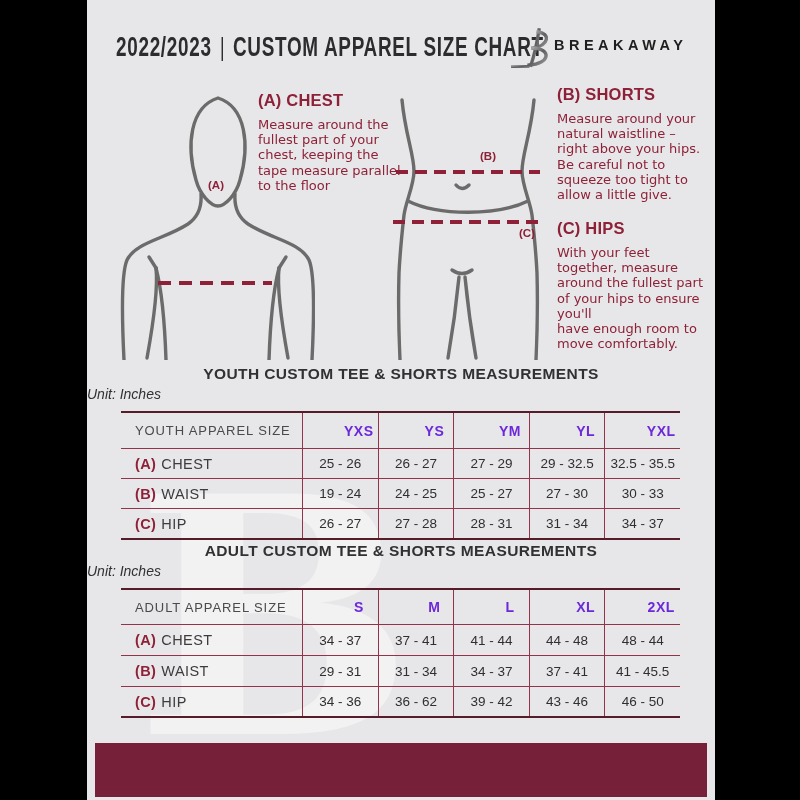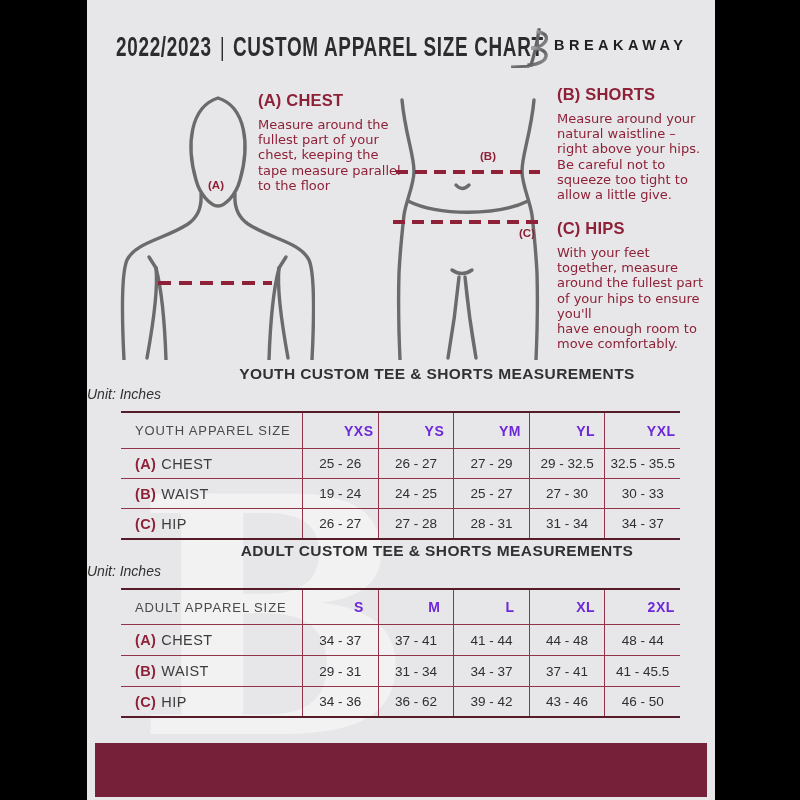--- a/index.html
+++ b/index.html
@@ -19,21 +19,21 @@
 
   
   .instr{position:absolute;color:var(--accent,#8e2138);}
   .instr h3{margin:0;font-size:16.5px;font-weight:bold;letter-spacing:0.2px;}
   .instr p{margin:7px 0 0 0;font-size:13px;line-height:1.17;white-space:pre-line;
     font-family:"DejaVu Sans",sans-serif;color:var(--accent,#8e2138);}
   .marker{position:absolute;width:40px;text-align:center;font-size:11.5px;font-weight:bold;color:var(--accent,#8e2138);}
 
   
   .sec-title{position:absolute;left:0;width:100%;text-align:center;font-weight:bold;font-size:15.5px;
-    letter-spacing:0.4px;color:#313133;padding-left:36px;}
+    letter-spacing:0.4px;color:#313133;}
   .sec-unit{position:absolute;left:0;width:100%;text-align:left;font-style:italic;font-size:14px;color:#313133;
     font-family:Liberation Sans, sans-serif;}
 
   
   .size-table{position:absolute;left:34px;width:559px;display:grid;
     grid-template-columns:181px repeat(5,1fr);
     border-top:2.5px solid var(--table_frame,#551c2a);border-bottom:2.5px solid var(--table_frame,#551c2a);}
   .t-cell{display:flex;align-items:center;justify-content:center;font-size:13.5px;color:#2f2f31;box-sizing:border-box;}
   .t-cell.vline{border-left:1.5px solid var(--table_line,#93334a);}
   .t-cell.hline{border-top:1.5px solid var(--table_line,#93334a);}

